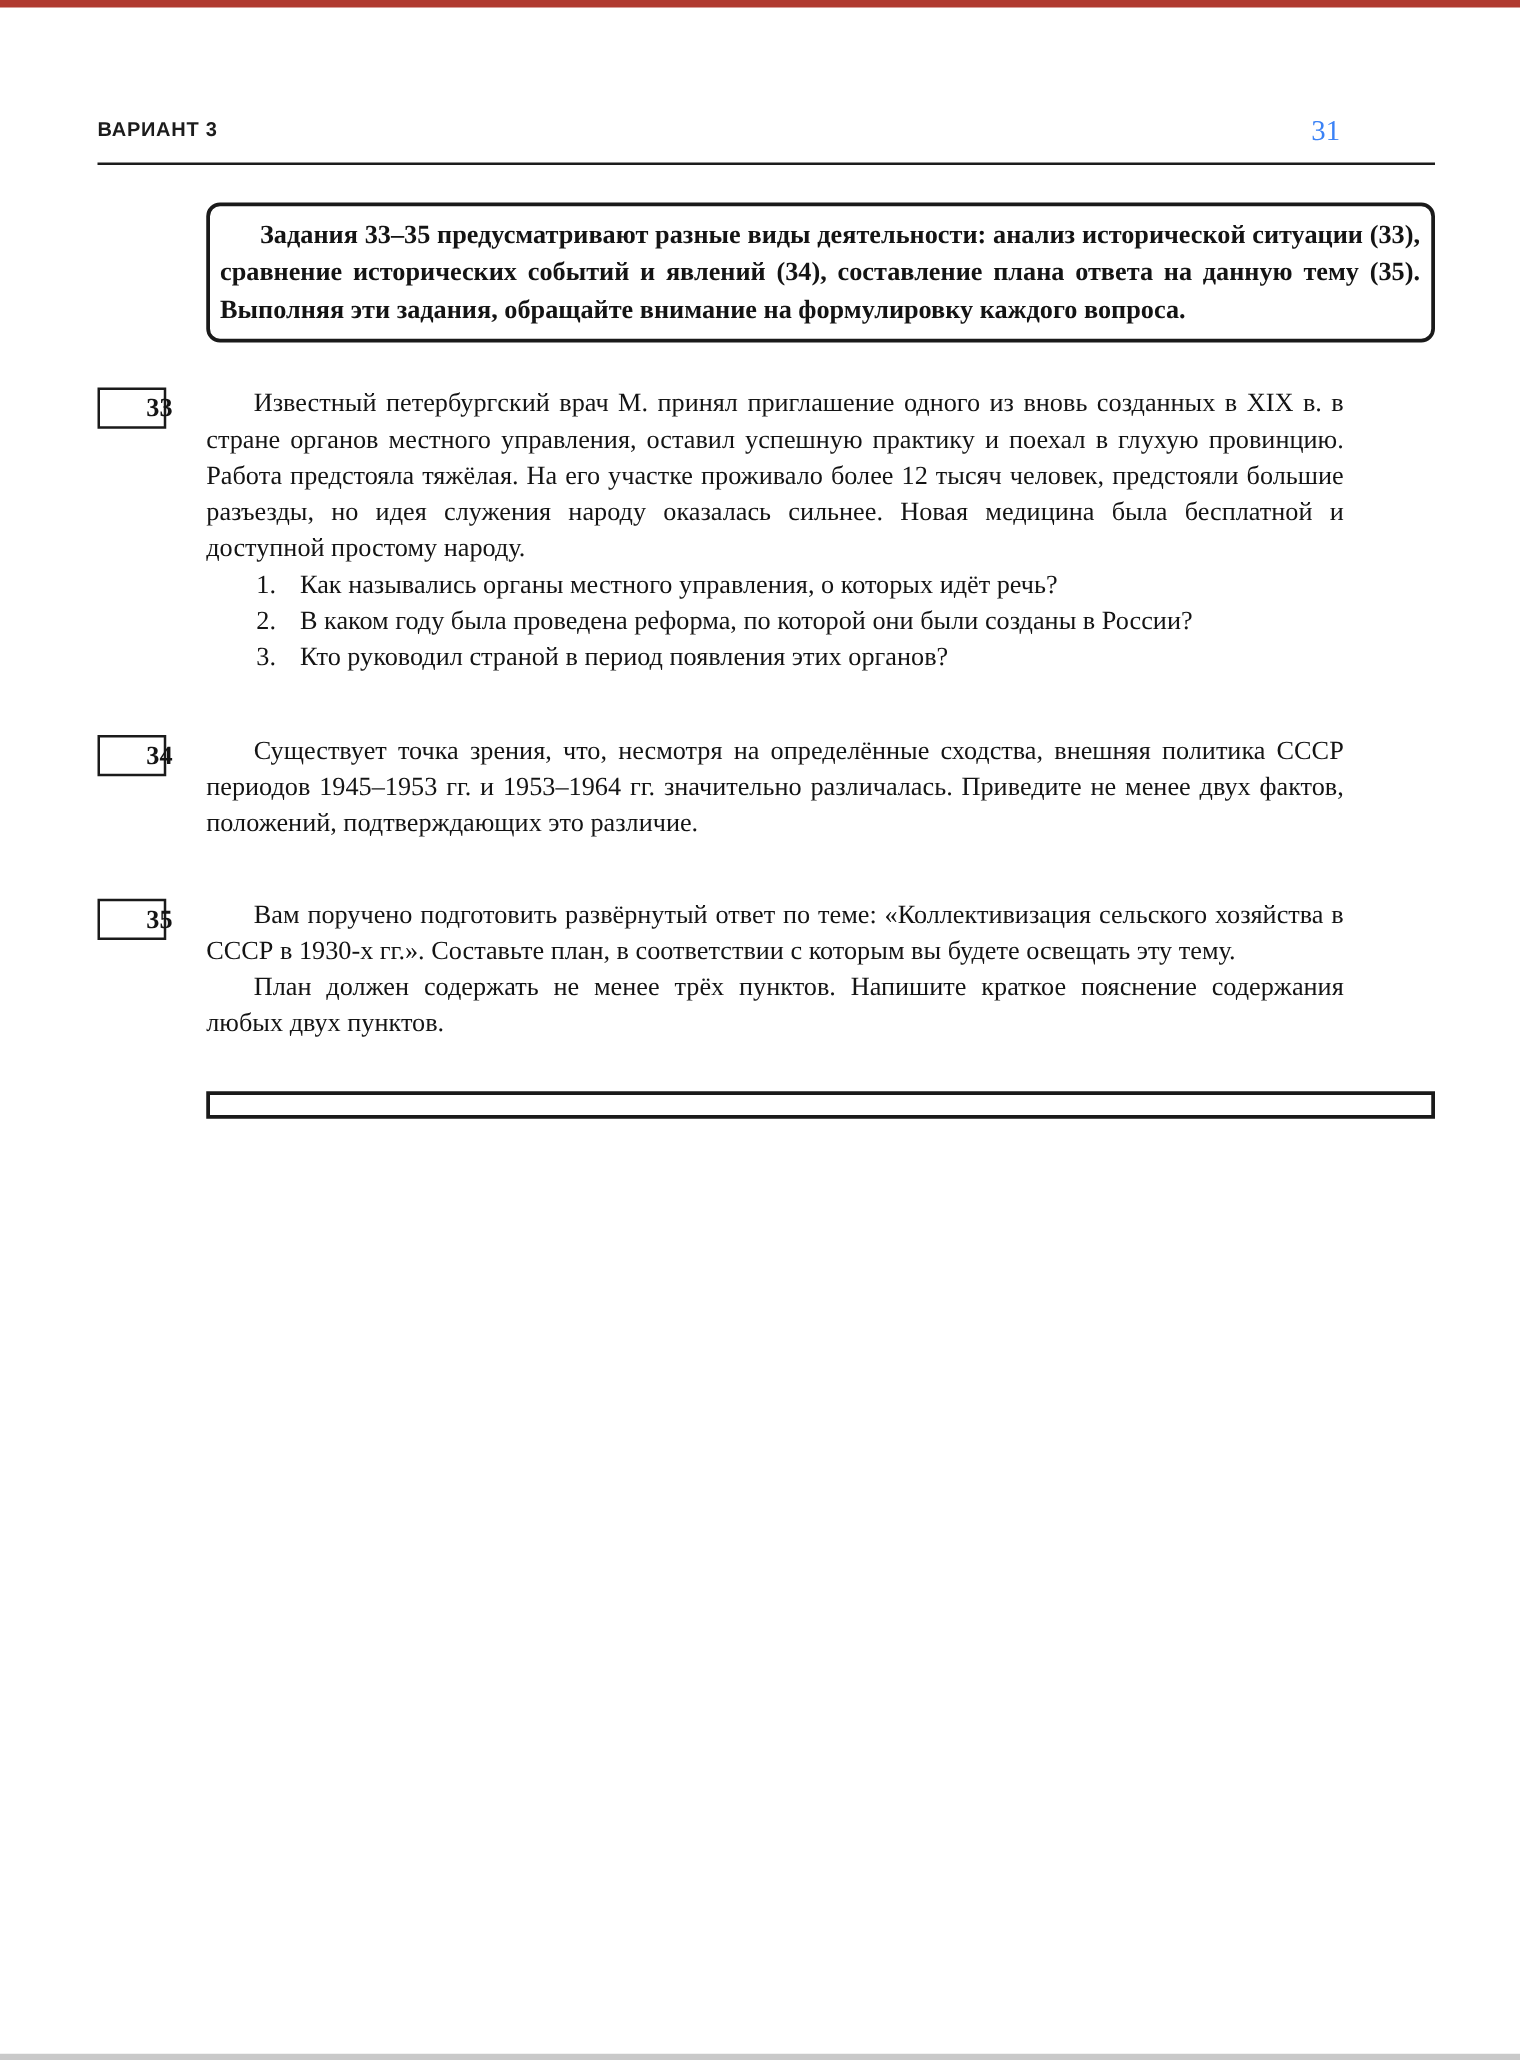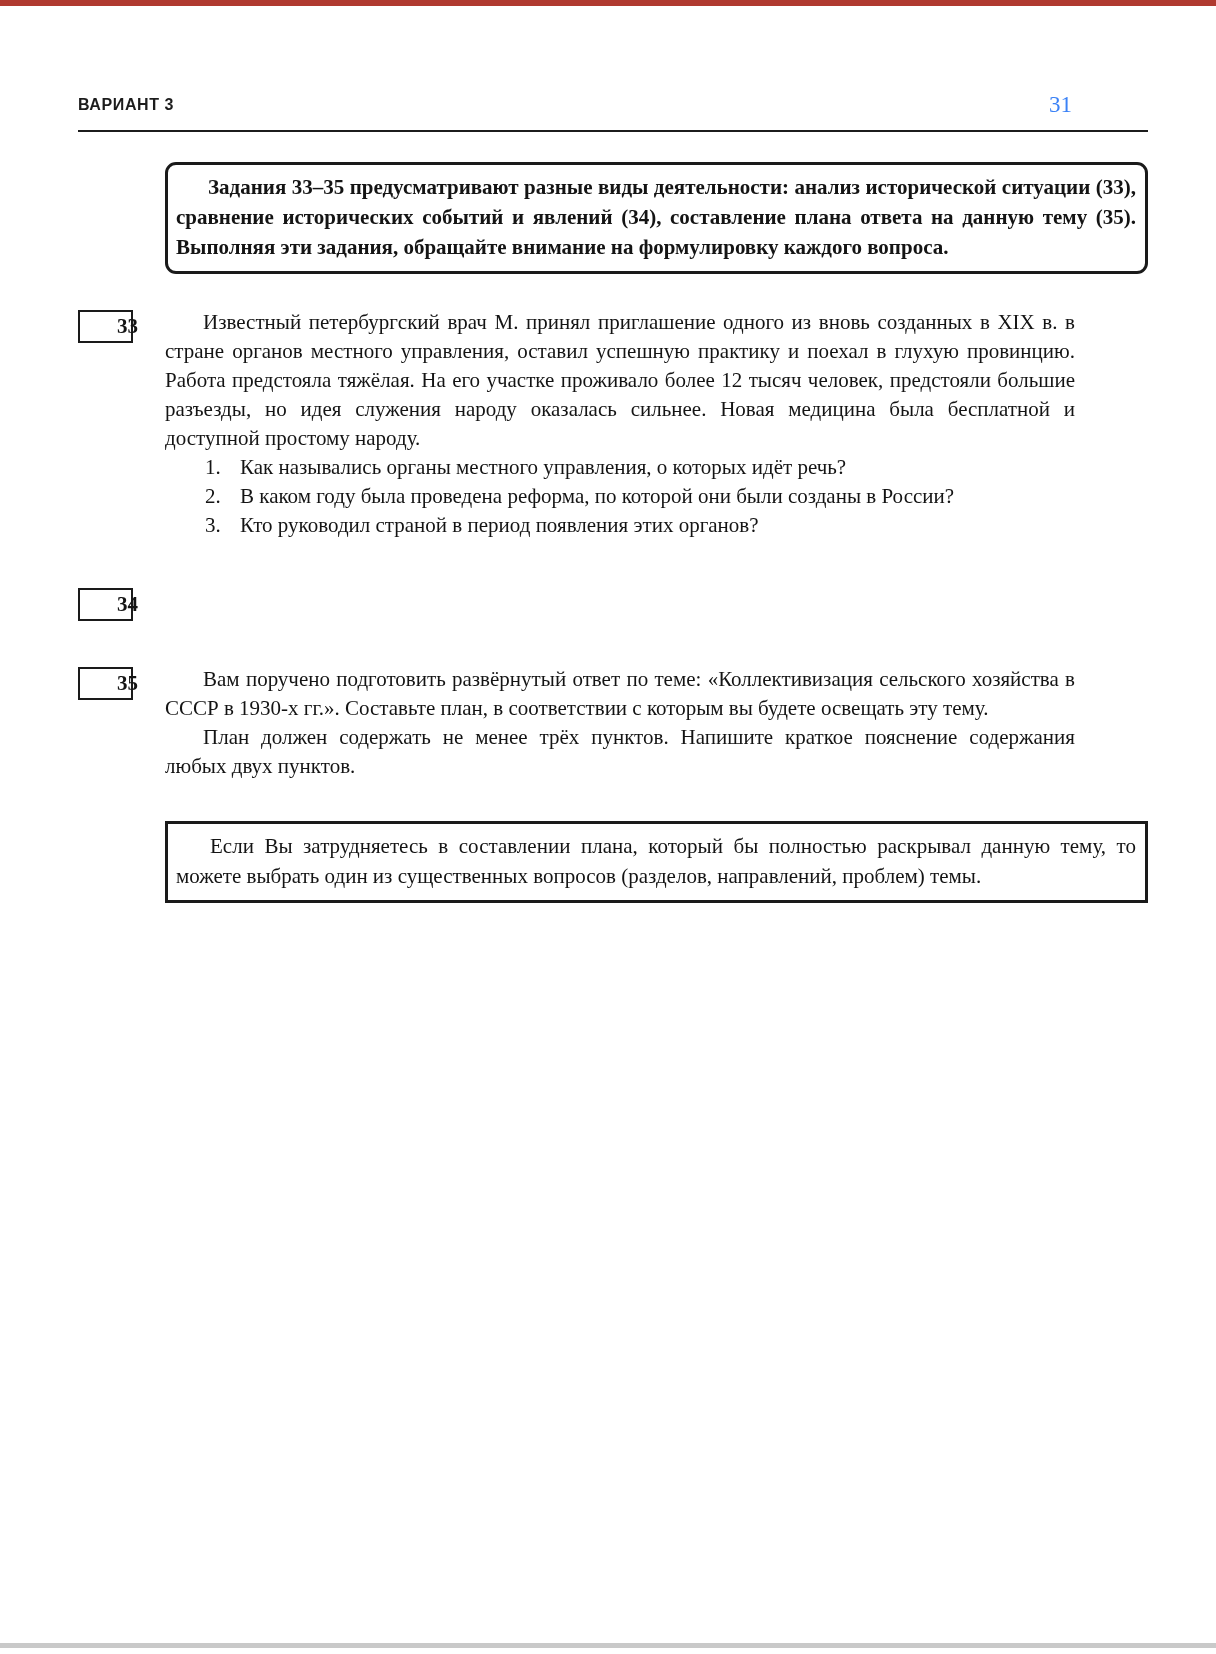--- a/index.html
+++ b/index.html
@@ -95,27 +95,29 @@
       </div>
       <div class="q-item">
         <span class="q-num">3.</span>
         <span>Кто руководил страной в период появления этих органов?</span>
       </div>
     </div>
   </section>
 
   <section class="task task-34">
     <div class="task-num">34</div>
+    <div class="task-body">
+      <p class="para">Существует точка зрения, что, несмотря на определённые сходства, внешняя политика СССР периодов 1945–1953 гг. и 1953–1964 гг. значительно различалась. Приведите не менее двух фактов, положений, подтверждающих это различие.</p>
+    </div>
   </section>
 
   <section class="task task-35">
     <div class="task-num">35</div>
     <div class="task-body">
       <p class="para">Вам поручено подготовить развёрнутый ответ по теме: «Коллективизация сельского хозяйства в СССР в 1930-х гг.». Составьте план, в соответствии с которым вы будете освещать эту тему.</p>
       <p class="para">План должен содержать не менее трёх пунктов. Напишите краткое пояснение содержания любых двух пунктов.</p>
     </div>
   </section>
 
   <div class="frame-box hint-box">
-    <p>Если Вы затрудняетесь в составлении плана, который бы полностью раскрывал данную тему, то можете выбрать один из существенных вопросов (разделов, направлений, проблем) темы.</p>
   </div>
 
 </div>
 
 </body></html>

